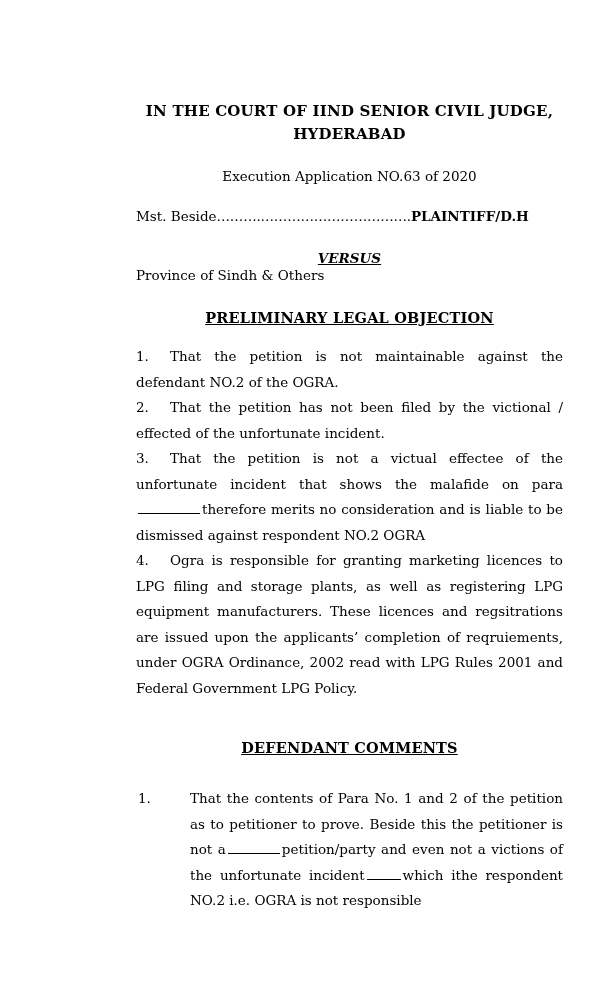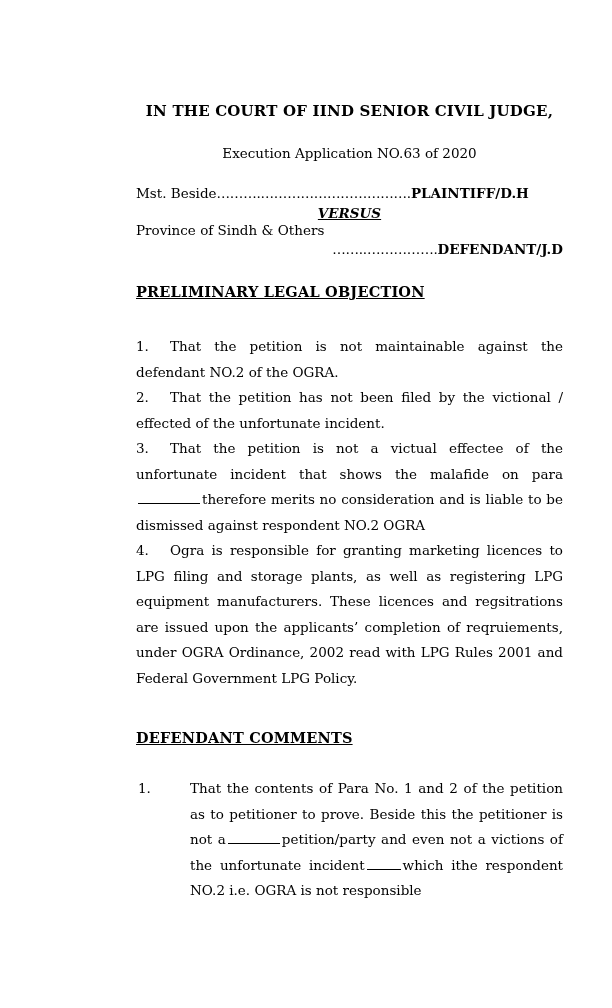--- a/index.html
+++ b/index.html
@@ -63,46 +63,46 @@
   .party-role {
     font-weight: bold;
   }
 
   .versus {
     text-align: center;
     font-weight: bold;
     font-style: italic;
     text-decoration: underline;
     font-size: 13.5px;
-    margin-top: 2px;
+    margin-top: 24px;
   }
 
   .defendant-name {
     font-size: 13.5px;
     line-height: 19px;
   }
   .defendant-role-line {
     font-size: 13.5px;
     line-height: 19px;
     text-align: right;
     white-space: nowrap;
   }
 
   .section-heading {
-    text-align: left;
+    text-align: center;
     font-weight: bold;
     text-decoration: underline;
     font-size: 14.5px;
     letter-spacing: 0.2px;
   }
   .heading-objection { margin-top: 24px; }
   .heading-parawise { margin-top: 38px; }
 
   .body-list {
-    margin-top: 34px;
+    margin-top: 18px;
   }
   .body-item {
     font-size: 13.5px;
     line-height: 25.5px;
     text-align: justify;
     text-justify: inter-word;
     text-indent: 0;
   }
   .body-item .num {
     display: inline-block;
@@ -139,36 +139,34 @@
   .blank-short{ width: 34px; }
 </style>
 </head>
 <body>
 
 <div class="page">
   <div class="col">
 
     <div class="court-title">
       <div>IN THE COURT OF IIND SENIOR CIVIL JUDGE,</div>
+      <div>HYDERABAD</div>
     </div>
 
     <div class="case-block">
       <span class="case-line">Execution Application NO.63 of 2020</span>
     </div>
 
     <div class="party-line">
       <span class="party-name">Mst. Beside</span><span class="dots">……….…………………………….</span><span class="party-role">PLAINTIFF/D.H</span>
     </div>
 
     <div class="versus">VERSUS</div>
 
     <div class="defendant-name">Province of Sindh &amp; Others</div>
-    <div class="defendant-role-line">
-      <span class="dots">……..…………….</span><span class="party-role">DEFENDANT/J.D</span>
-    </div>
 
     <div class="section-heading heading-objection">PRELIMINARY LEGAL OBJECTION</div>
 
     <div class="body-list">
 
       <div class="body-item">
         <span class="num">1.</span><span>That the petition is not maintainable against the defendant NO.2 of the OGRA.</span>
       </div>
 
       <div class="body-item">

